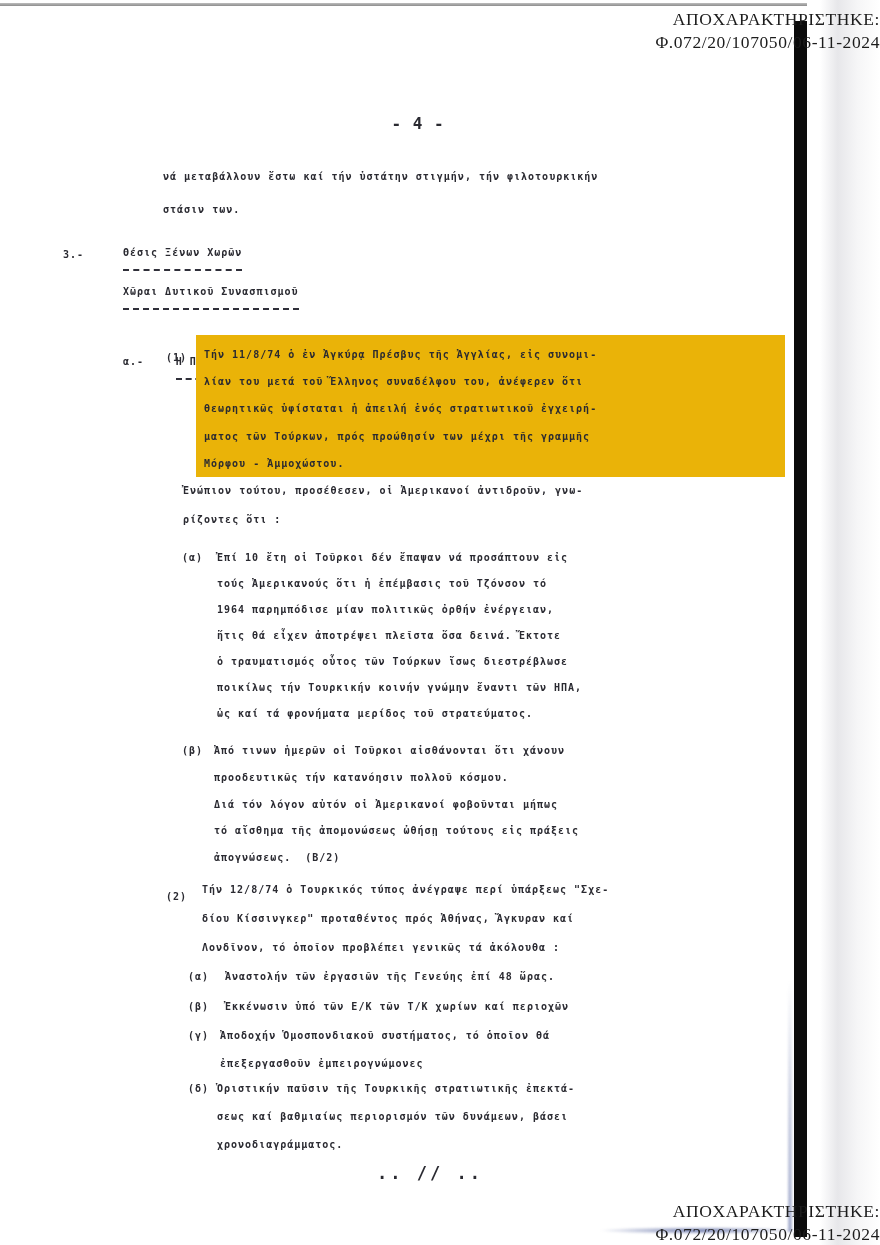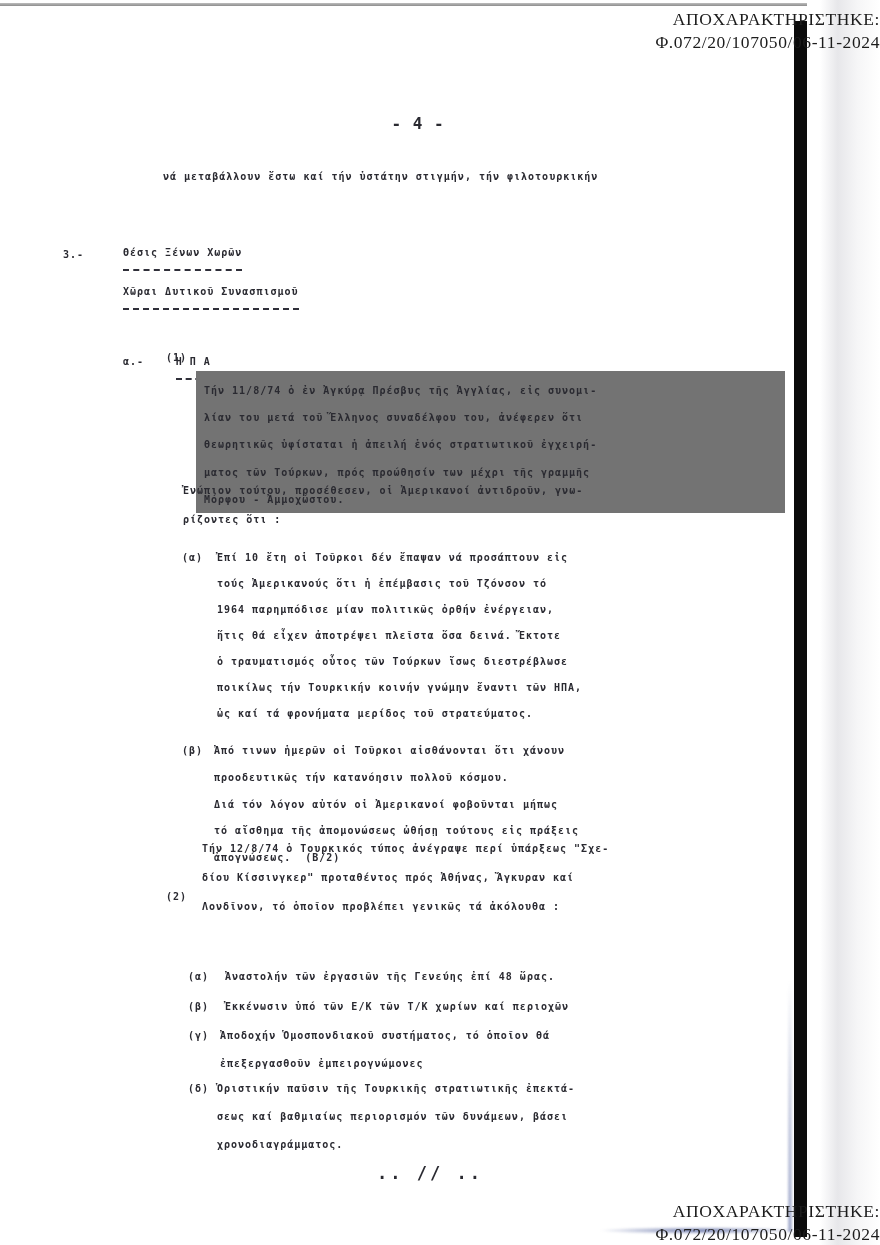--- a/index.html
+++ b/index.html
@@ -16,21 +16,21 @@
   }
   .tl{white-space:pre;}
   
   .stamp{
     font-family:"Liberation Serif","DejaVu Serif",serif;
     color:#1c1c1c;font-size:17.5px;letter-spacing:0.6px;line-height:23px;
     text-align:right;white-space:pre;
   }
   .u-dash{border-bottom:2.5px dashed #30303a;padding-bottom:3px;display:inline-block;}
   .highlight-block{
-    background:#737373;width:581px;padding:6px 0 0 8px;height:136px;margin-top:36px;
+    background:#eab308;width:581px;padding:6px 0 0 8px;height:136px;
   }
   .highlight-block .tl{line-height:27.2px;}
   .scan-topline{left:0;top:3px;width:880px;height:3px;
     background:linear-gradient(180deg,#bdbdbd, #8d8d8d);}
   .scan-bar{left:794px;top:21px;width:13px;height:1216px;background:#0b0b0b;}
   .scan-edge{left:807px;top:0;width:73px;height:1245px;
     background:linear-gradient(90deg,#ffffff 0%,#ffffff 18%,#e7e7ea 42%,#f6f6f7 70%,#ffffff 100%);}
   .scan-smudge{left:600px;top:1227px;width:198px;height:7px;border-radius:50%;
     background:radial-gradient(ellipse at center,rgba(72,88,152,0.8) 0%,rgba(72,88,152,0) 72%);
     filter:blur(1px);}
@@ -48,21 +48,21 @@
 <div class="abs scan-blueline"></div>
 <div class="abs scan-smudge"></div>
 
 <div class="abs" style="left:0;top:8px;width:880px;">
   <div class="stamp">ΑΠΟΧΑΡΑΚΤΗΡΙΣΤΗΚΕ:</div>
   <div class="stamp">Φ.072/20/107050/06-11-2024</div>
 </div>
 
 <div class="abs tw center-sm" style="left:348px;top:110px;font-size:16px;">- 4 -</div>
 
-<div class="abs tw" style="left:163px;top:160px;line-height:33px;"><div class="tl">νά μεταβάλλουν ἔστω καί τήν ὑστάτην στιγμήν, τήν φιλοτουρκικήν</div></div>
+<div class="abs tw" style="left:163px;top:160px;line-height:33px;"><div class="tl">νά μεταβάλλουν ἔστω καί τήν ὑστάτην στιγμήν, τήν φιλοτουρκικήν</div><div class="tl">στάσιν των.</div></div>
 
 <div class="abs tw" style="left:63px;top:241px;">3.-</div>
 <div class="abs" style="left:123px;top:239px;">
   <span class="tw u-dash">Θέσις Ξένων Χωρῶν</span>
 </div>
 <div class="abs" style="left:123px;top:278px;">
   <span class="tw u-dash">Χῶραι Δυτικοῦ Συνασπισμοῦ</span>
 </div>
 <div class="abs" style="left:123px;top:308px;margin-top:40px;">
   <span class="tw">α.-</span>
@@ -74,21 +74,21 @@
 
 <div class="abs tw" style="left:183px;top:476px;line-height:29px;"><div class="tl">Ἐνώπιον τούτου, προσέθεσεν, οἱ Ἀμερικανοί ἀντιδροῦν, γνω-</div><div class="tl">ρίζοντες ὅτι :</div></div>
 
 <div class="abs tw" style="left:182px;top:545px;line-height:26px;">(α)</div>
 <div class="abs tw" style="left:217px;top:545px;line-height:26px;"><div class="tl">Ἐπί 10 ἔτη οἱ Τοῦρκοι δέν ἔπαψαν νά προσάπτουν εἰς</div><div class="tl">τούς Ἀμερικανούς ὅτι ἡ ἐπέμβασις τοῦ Τζόνσον τό</div><div class="tl">1964 παρημπόδισε μίαν πολιτικῶς ὀρθήν ἐνέργειαν,</div><div class="tl">ἥτις θά εἶχεν ἀποτρέψει πλεῖστα ὅσα δεινά. Ἔκτοτε</div><div class="tl">ὁ τραυματισμός οὗτος τῶν Τούρκων ἴσως διεστρέβλωσε</div><div class="tl">ποικίλως τήν Τουρκικήν κοινήν γνώμην ἔναντι τῶν ΗΠΑ,</div><div class="tl">ὡς καί τά φρονήματα μερίδος τοῦ στρατεύματος.</div></div>
 
 <div class="abs tw" style="left:182px;top:738px;line-height:26.8px;">(β)</div>
 <div class="abs tw" style="left:214px;top:738px;line-height:26.8px;"><div class="tl">Ἀπό τινων ἡμερῶν οἱ Τοῦρκοι αἰσθάνονται ὅτι χάνουν</div><div class="tl">προοδευτικῶς τήν κατανόησιν πολλοῦ κόσμου.</div><div class="tl">Διά τόν λόγον αὐτόν οἱ Ἀμερικανοί φοβοῦνται μήπως</div><div class="tl">τό αἴσθημα τῆς ἀπομονώσεως ὠθήσῃ τούτους εἰς πράξεις</div><div class="tl">ἀπογνώσεως.  (Β/2)</div></div>
 
 <div class="abs tw" style="left:166px;top:883px;">(2)</div>
-<div class="abs tw" style="left:202px;top:834px;line-height:29px;"><div class="tl">Τήν 12/8/74 ὁ Τουρκικός τύπος ἀνέγραψε περί ὑπάρξεως "Σχε-</div><div class="tl">δίου Κίσσινγκερ" προταθέντος πρός Ἀθήνας, Ἄγκυραν καί</div><div class="tl">Λονδῖνον, τό ὁποῖον προβλέπει γενικῶς τά ἀκόλουθα :</div></div>
+<div class="abs tw" style="left:202px;top:875px;line-height:29px;"><div class="tl">Τήν 12/8/74 ὁ Τουρκικός τύπος ἀνέγραψε περί ὑπάρξεως "Σχε-</div><div class="tl">δίου Κίσσινγκερ" προταθέντος πρός Ἀθήνας, Ἄγκυραν καί</div><div class="tl">Λονδῖνον, τό ὁποῖον προβλέπει γενικῶς τά ἀκόλουθα :</div></div>
 
 <div class="abs tw" style="left:188px;top:963px;">(α)</div>
 <div class="abs tw" style="left:225px;top:963px;"><div class="tl">Ἀναστολήν τῶν ἐργασιῶν τῆς Γενεύης ἐπί 48 ὥρας.</div></div>
 
 <div class="abs tw" style="left:188px;top:993px;">(β)</div>
 <div class="abs tw" style="left:225px;top:993px;"><div class="tl">Ἐκκένωσιν ὑπό τῶν Ε/Κ τῶν Τ/Κ χωρίων καί περιοχῶν</div></div>
 
 <div class="abs tw" style="left:188px;top:1022px;">(γ)</div>
 <div class="abs tw" style="left:220px;top:1022px;line-height:28px;"><div class="tl">Ἀποδοχήν Ὁμοσπονδιακοῦ συστήματος, τό ὁποῖον θά</div><div class="tl">ἐπεξεργασθοῦν ἐμπειρογνώμονες</div></div>
 

